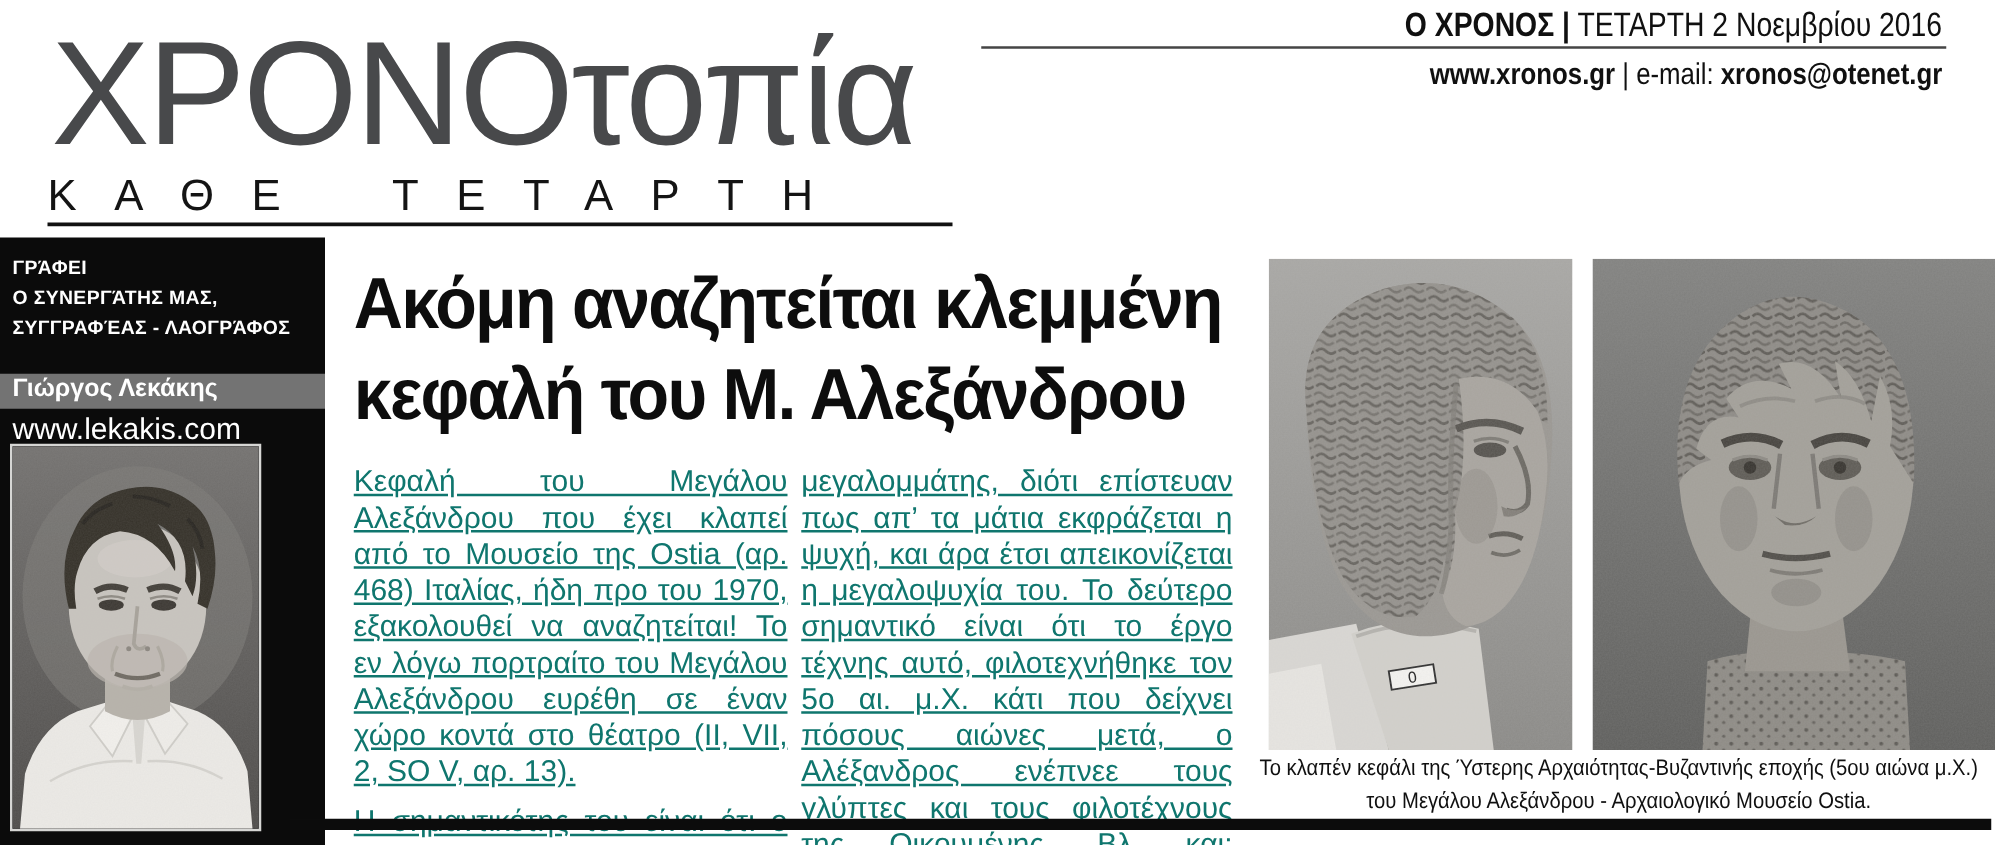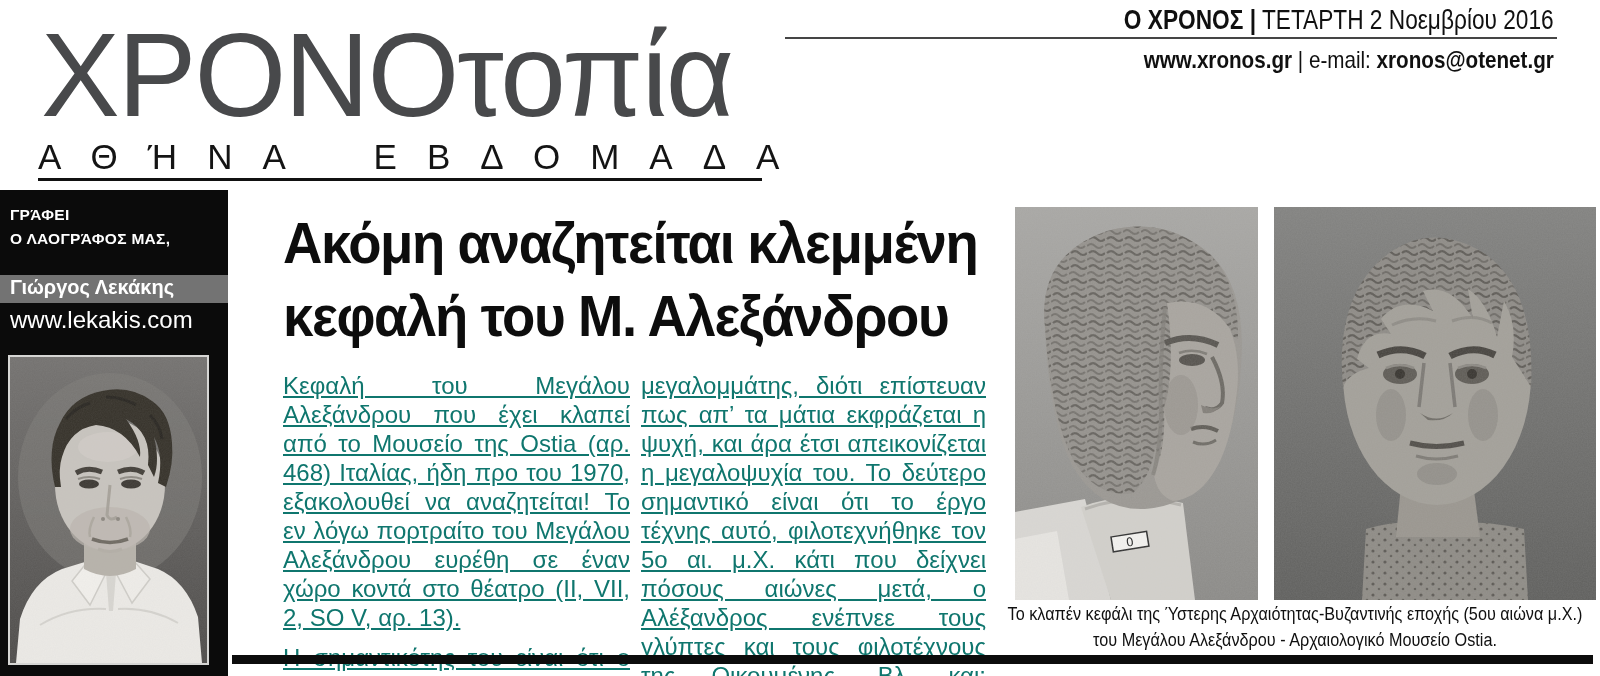--- a/index.html
+++ b/index.html
@@ -15,21 +15,21 @@
 
   .hdr-line1{position:absolute;right:46px;top:5px;font-size:27px;white-space:nowrap;
         transform:scaleX(0.84);transform-origin:100% 0;color:#101010;}
   .hdr-line1 .b{font-weight:700;}
   .hdr-rule{position:absolute;left:785px;top:37px;width:772px;height:2px;background:#454545;}
   .hdr-line2{position:absolute;right:46px;top:46px;font-size:24px;white-space:nowrap;
         transform:scaleX(0.86);transform-origin:100% 0;color:#101010;}
   .hdr-line2 .b{font-weight:700;}
 
   
-  .sidebar{position:absolute;left:0;top:190px;width:228px;height:486px;background:#0b0b0b;color:#fff;}
+  .sidebar{position:absolute;left:0;top:190px;width:260px;height:486px;background:#0b0b0b;color:#fff;}
   .sidebar-caps{padding:13px 10px 0 10px;}
   .caps-line{font-size:15.5px;font-weight:700;line-height:24px;letter-spacing:0.3px;white-space:nowrap;}
   .name-band{margin-top:24px;background:#737373;padding:1px 10px 4px 10px;
         font-size:20px;font-weight:700;white-space:nowrap;}
   .sidebar-site{padding:3px 10px 0 10px;font-size:24px;font-weight:400;white-space:nowrap;}
   .author-photo{position:absolute;left:8px;top:165px;width:197px;height:306px;
         border:2px solid #d6d6d4;box-sizing:content-box;}
   .author-photo svg{display:block;width:100%;height:100%;}
 
   
@@ -51,40 +51,41 @@
         transform:scaleX(0.9);transform-origin:50% 0;}
 
   .bottom-bar{position:absolute;left:232px;top:655px;width:1361px;height:9px;background:#0c0c0c;}
 </style>
 </head>
 <body>
 
 <div id="page">
 
   <div class="logo">ΧΡΟΝΟτοπία</div>
-  <div class="tagline">ΑΘΉΝΑ ΕΒΔΟΜΑΔΑ</div>
+  <div class="tagline">ΚΑΘΕ ΤΕΤΑΡΤΗ</div>
   <div class="tagline-underline"></div>
 
   <div class="hdr-line1">
     <span class="b">Ο ΧΡΟΝΟΣ</span>
     <span class="b">|</span>
     <span>ΤΕΤΑΡΤΗ 2 Νοεμβρίου 2016</span>
   </div>
   <div class="hdr-rule"></div>
   <div class="hdr-line2">
     <span class="b">www.xronos.gr</span>
     <span>|</span>
     <span>e-mail:</span>
     <span class="b">xronos@otenet.gr</span>
   </div>
 
   <div class="sidebar">
     <div class="sidebar-caps">
       <div class="caps-line">ΓΡΆΦΕΙ</div>
-      <div class="caps-line">Ο ΛΑΟΓΡΆΦΟΣ ΜΑΣ,</div>
+      <div class="caps-line">Ο ΣΥΝΕΡΓΆΤΗΣ ΜΑΣ,</div>
+      <div class="caps-line">ΣΥΓΓΡΑΦΈΑΣ - ΛΑΟΓΡΆΦΟΣ</div>
     </div>
     <div class="name-band">Γιώργος Λεκάκης</div>
     <div class="sidebar-site">www.lekakis.com</div>
 
     <div class="author-photo">
       <svg viewBox="0 0 197 306" preserveAspectRatio="none">
         <defs>
           <linearGradient id="pbg" x1="0" y1="0" x2="0" y2="1">
             <stop offset="0" stop-color="#747270"></stop>
               <stop offset="1" stop-color="#4e4c4a"></stop>

